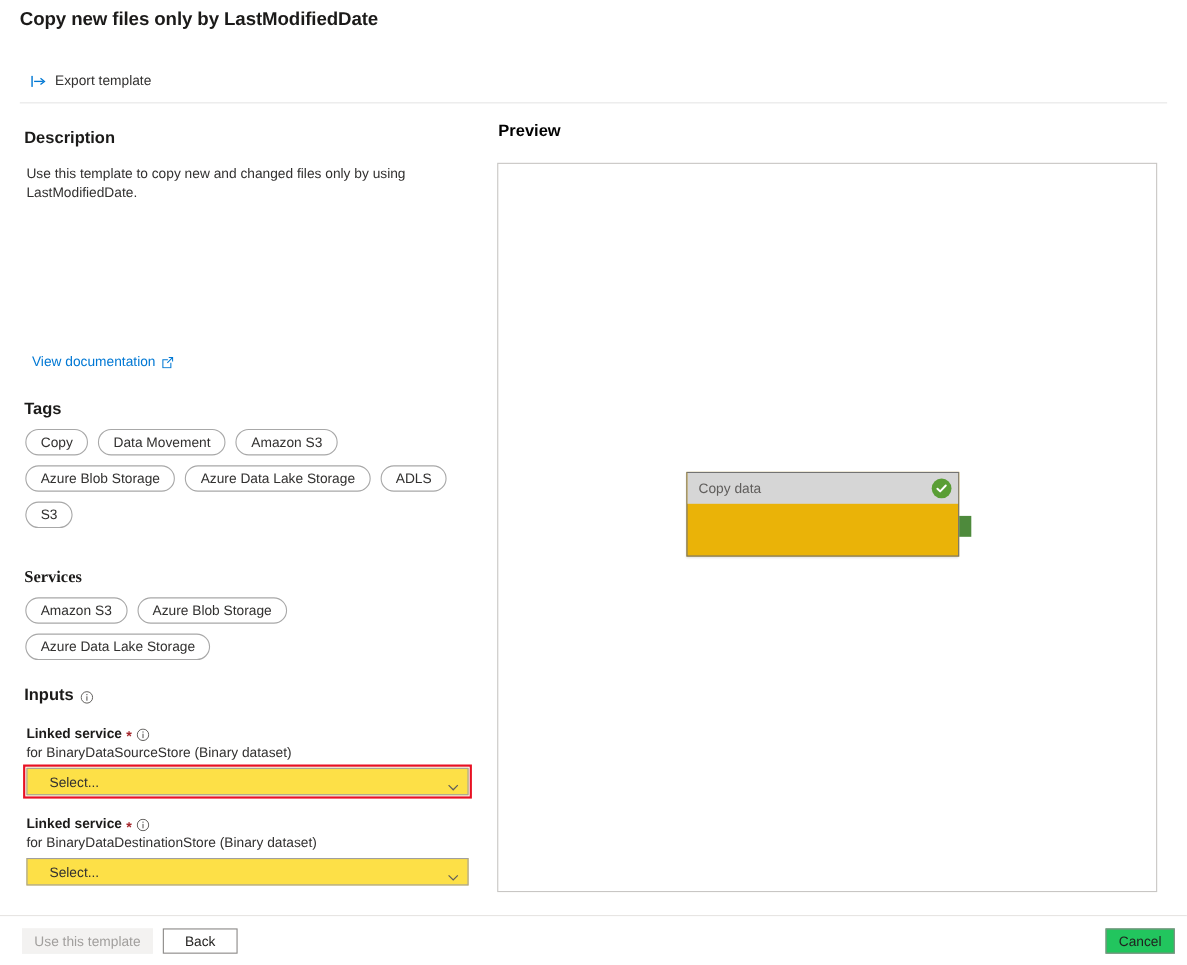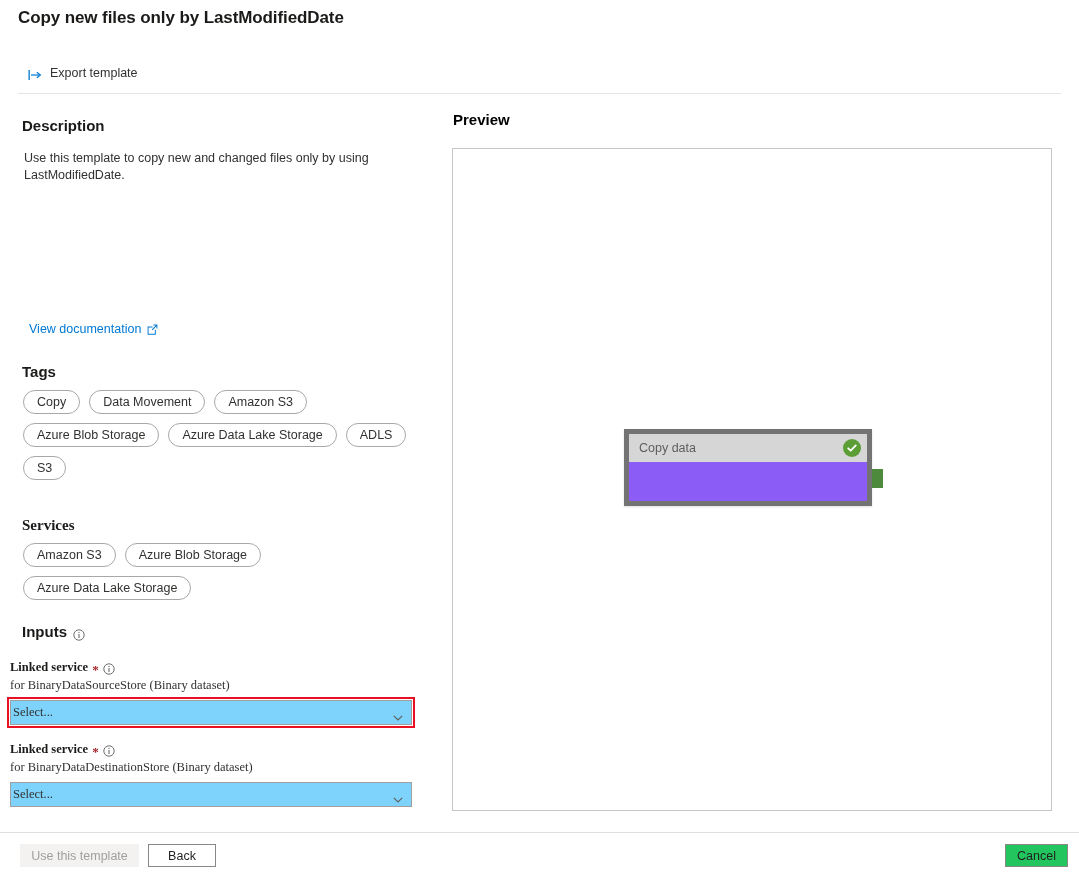--- a/index.html
+++ b/index.html
@@ -149,21 +149,21 @@
     gap: 6px;
   }
   .info-icon {
     width: 12px;
     height: 12px;
     display: inline-block;
     position: relative;
     top: 1px;
   }
 
-  .field-group { position: absolute; left: 10px; width: 404px; font-family: Liberation Serif, serif; }
+  .field-group { position: absolute; left: 24px; width: 404px; }
   #field-source { top: 555px; }
   #field-destination { top: 637px; }
 
   .field-label-row {
     display: flex;
     align-items: center;
     gap: 4px;
     font-size: 12.5px;
     font-weight: bold;
     color: #1b1a19;
@@ -172,25 +172,25 @@
   .field-sublabel {
     font-size: 12.5px;
     color: #323130;
     margin-top: 3px;
   }
   .dropdown {
     margin-top: 7px;
     height: 25px;
     box-sizing: border-box;
     border: 1px solid #a19f9d;
-    background: #7dd3fc;
+    background: #fde047;
     display: flex;
     align-items: center;
     justify-content: space-between;
-    padding: 0 8px 0 2px;
+    padding: 0 8px 0 20px;
     font-size: 12.5px;
     color: #323130;
     cursor: pointer;
     width: 402px;
   }
   .dropdown.error {
     outline: 2px solid #e81123;
     outline-offset: 1px;
     border-color: #a19f9d;
   }
@@ -220,22 +220,22 @@
     box-sizing: border-box;
     overflow: hidden;
   }
 
   #copy-data-node {
     position: absolute;
     left: 171px;
     top: 280px;
     width: 248px;
     height: 77px;
-    background: #8b5cf6;
-    border: 5px solid #737373;
+    background: #eab308;
+    border: 1px solid #737373;
     box-sizing: border-box;
     box-shadow: 0 1px 2px rgba(0,0,0,0.12);
   }
   #copy-data-node-header {
     height: 28px;
     background: #d6d6d6;
     display: flex;
     align-items: center;
     justify-content: space-between;
     padding: 0 6px 0 10px;

